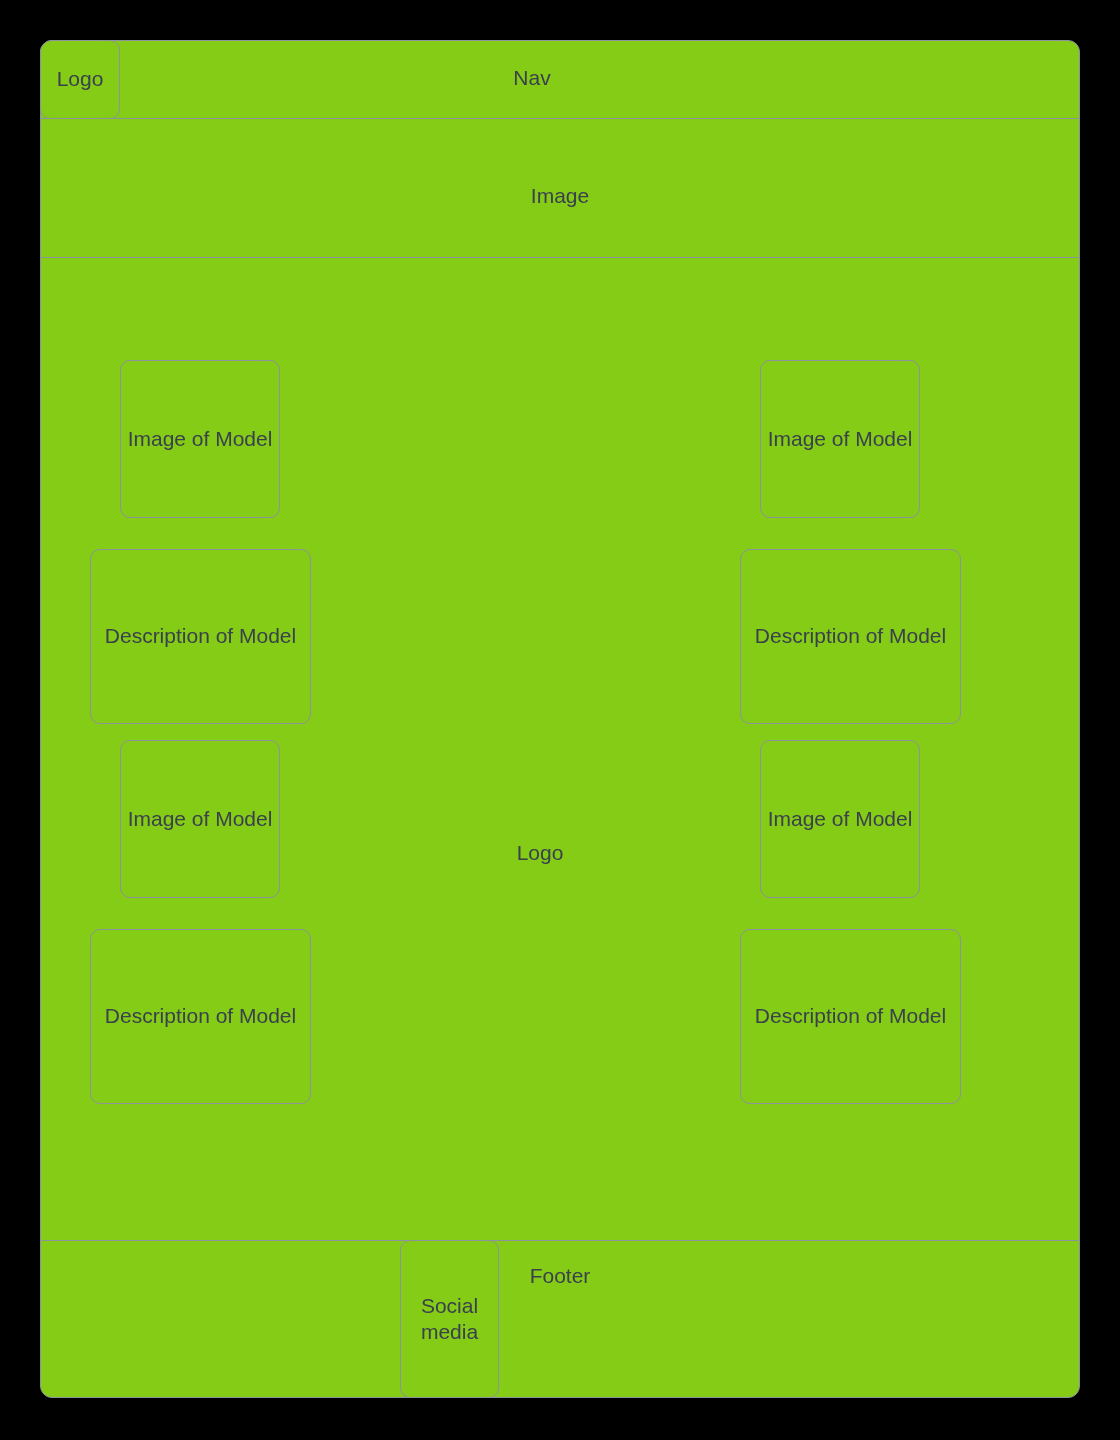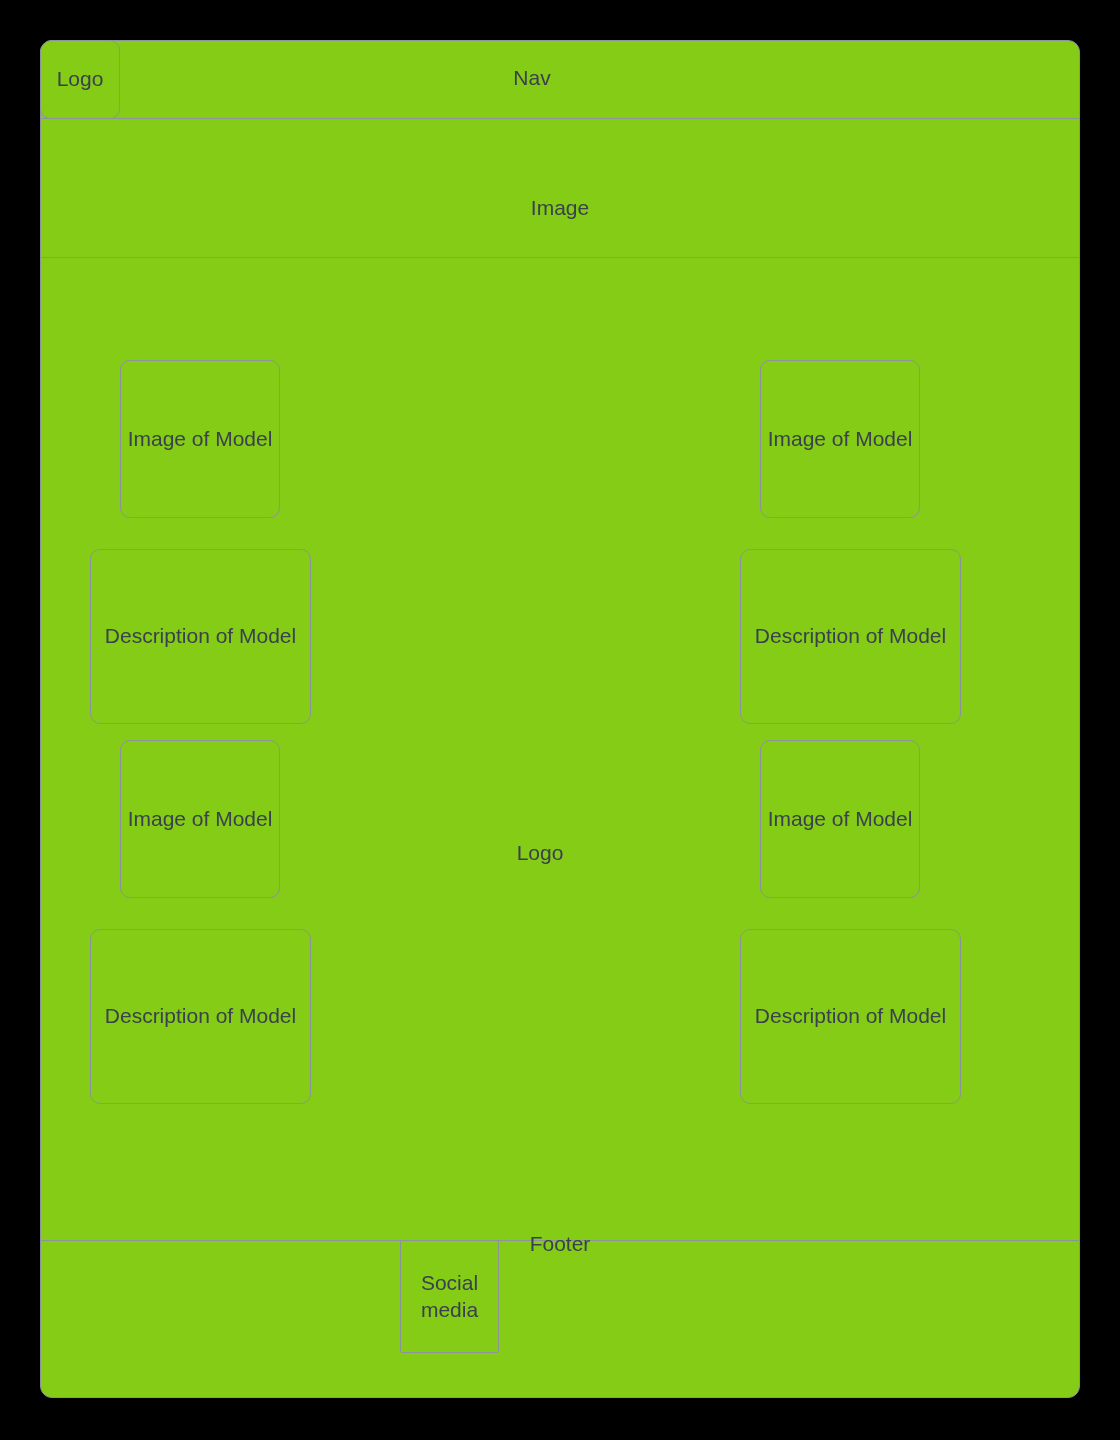--- a/index.html
+++ b/index.html
@@ -81,23 +81,23 @@
   .label-float {
     position: absolute;
     color: #3a414d;
     font-size: 21px;
     line-height: 1.26;
     text-align: center;
     white-space: nowrap;
     transform: translate(-50%, -50%);
   }
   .lbl-nav    { left: 532px; top: 78px; }
-  .lbl-image  { left: 560px; top: 208px; }
+  .lbl-image  { left: 560px; top: 196px; }
   .lbl-body   { left: 540px; top: 853px; }
-  .lbl-footer { left: 560px; top: 1244px; }
+  .lbl-footer { left: 560px; top: 1276px; }
 
   
   .card {
     border-radius: 10px;
   }
   .card-model-img { width: 160px; height: 158px; }
   .card-model-desc { width: 221px; height: 175px; }
 
   .col-left-img   { left: 120px; }
   .col-left-desc  { left: 90px; }
@@ -112,22 +112,22 @@
   .card-model-desc span {
     display: inline-block;
     white-space: nowrap;
   }
 
   
   .social-box {
     left: 400px;
     top: 1240px;
     width: 99px;
-    height: 113px;
-    border-radius: 2px;
+    height: 158px;
+    border-radius: 10px;
     font-size: 21px;
   }
   .social-box span { white-space: normal; }
 </style>
 </head>
 <body>
 
 <div id="wireframe">
 
   <div class="box shell-nav"></div>

